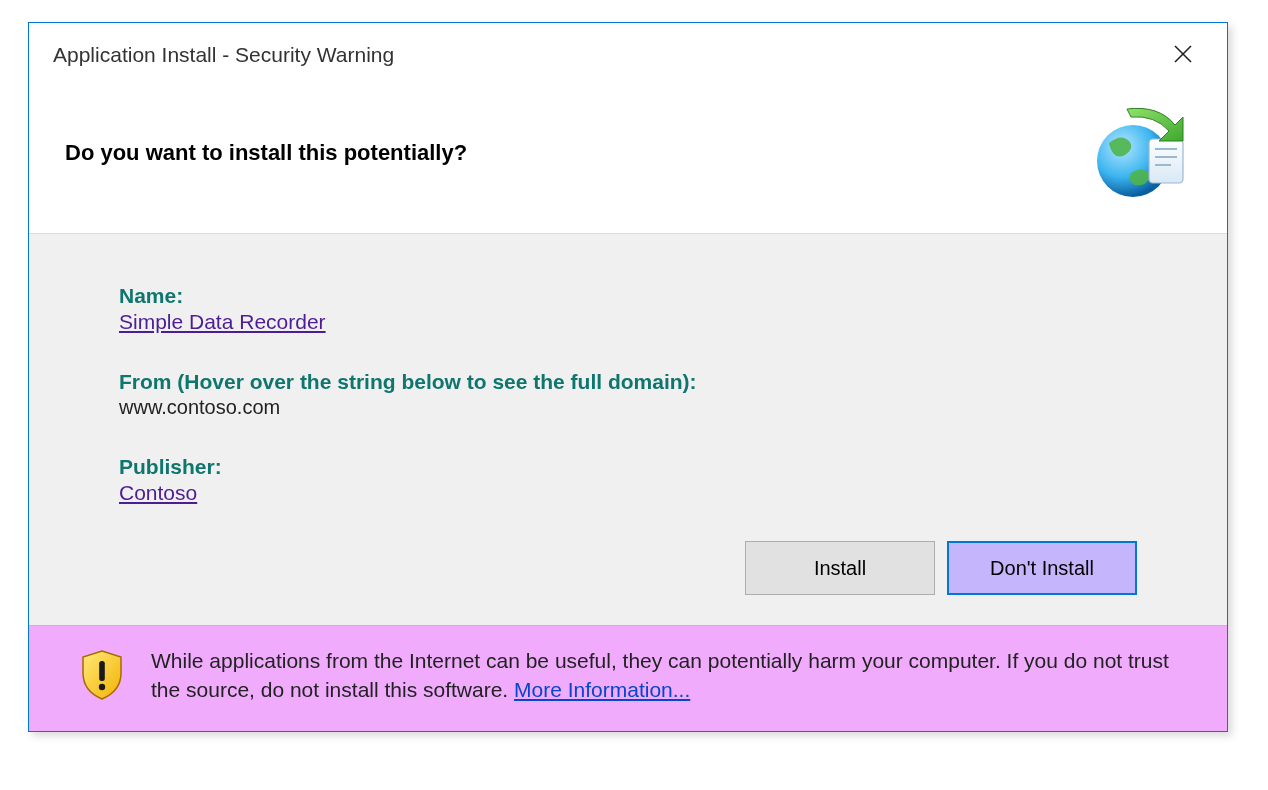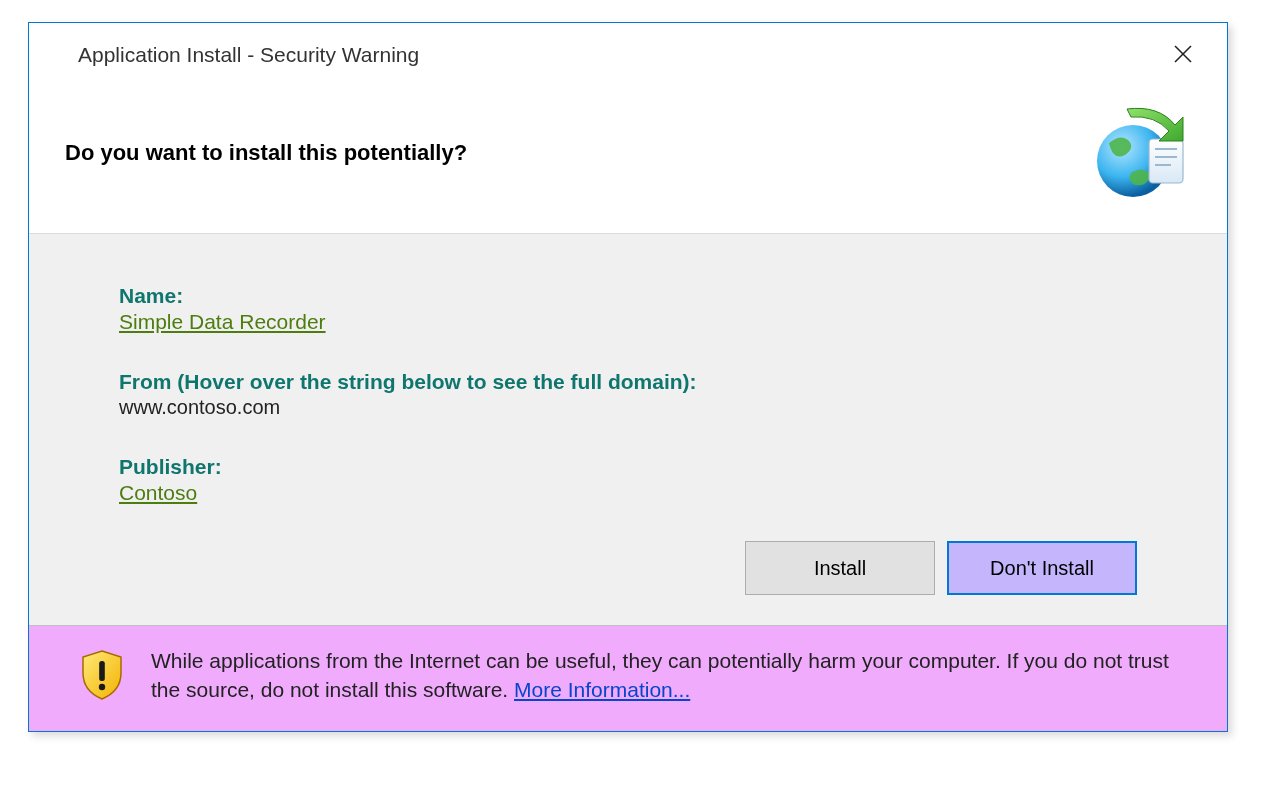--- a/index.html
+++ b/index.html
@@ -21,21 +21,20 @@
     .titlebar {
       display: flex;
       align-items: center;
       justify-content: space-between;
       padding: 14px 24px 10px 24px;
       background: #ffffff;
     }
     .titlebar-title {
       font-size: 21px;
       color: #333;
-      margin-left: 25px;
     }
     .close-btn {
       font-size: 28px;
       line-height: 1;
       cursor: pointer;
       color: #222;
       padding: 4px 10px;
     }
     .header {
       display: flex;
@@ -63,21 +62,21 @@
       margin-bottom: 36px;
     }
     .field-label {
       font-size: 21px;
       font-weight: 700;
       color: #0f766e;
       margin-bottom: 2px;
     }
     .field-value-link {
       font-size: 21px;
-      color: #4d7c0f;
+      color: #4c1d95;
       text-decoration: underline;
       cursor: pointer;
     }
     .field-value-plain {
       font-size: 20px;
       color: #222;
     }
     .buttons {
       display: flex;
       justify-content: flex-end;

